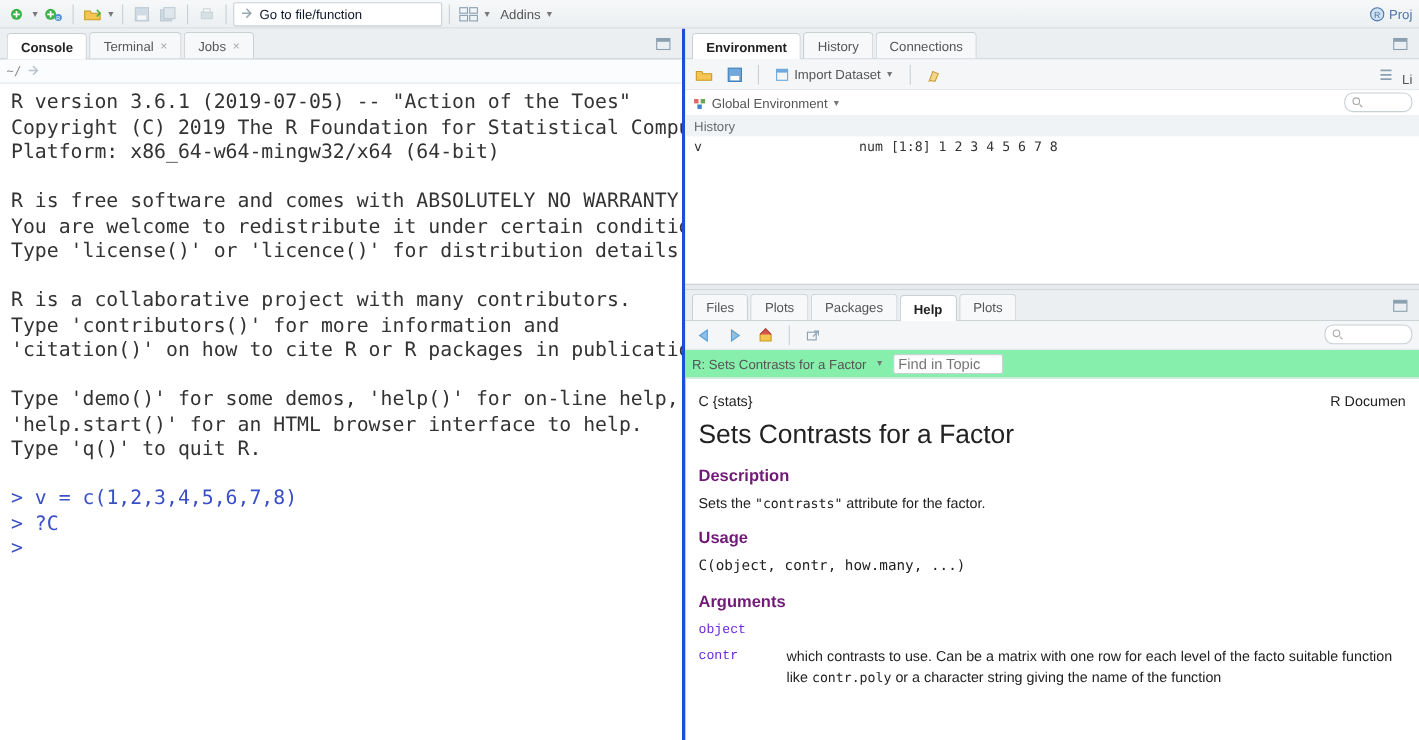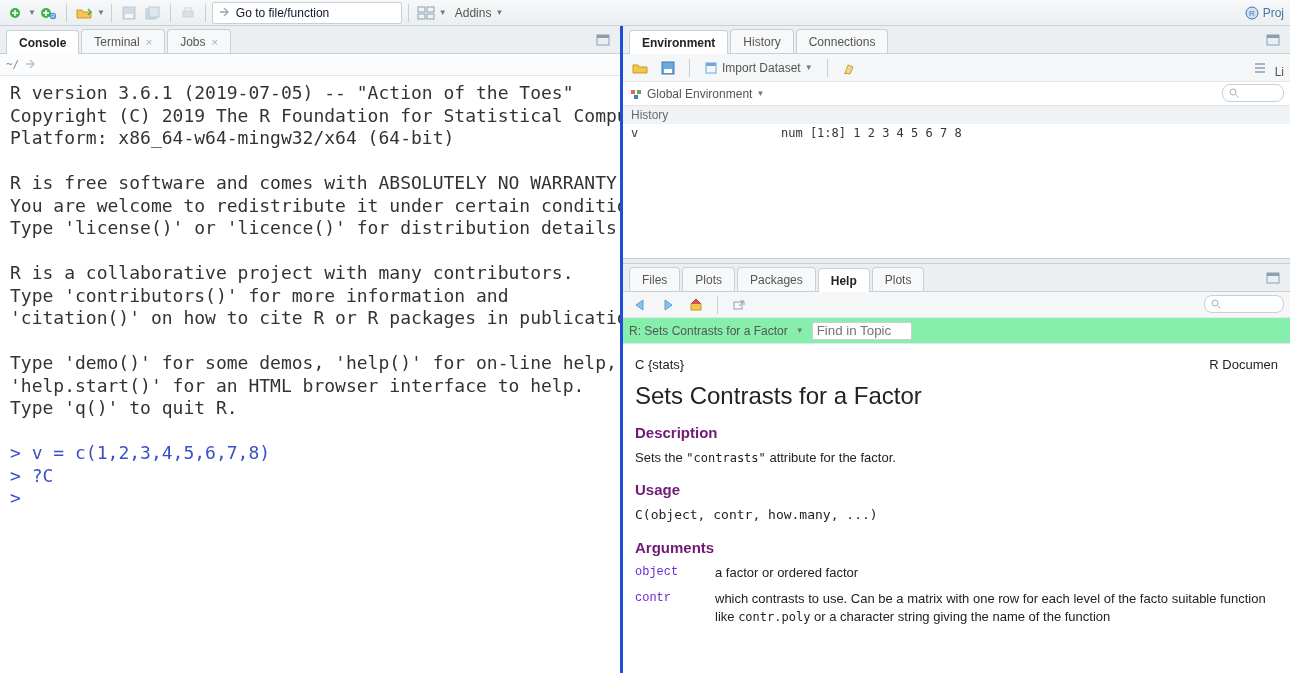--- a/index.html
+++ b/index.html
@@ -365,21 +365,20 @@
           <h2>Description</h2>
           <p>
             <span>Sets the </span><code>"contrasts"</code><span> attribute for the factor.</span>
           </p>
           <h2>Usage</h2>
           <div class="mono">C(object, contr, how.many, ...)</div>
           <h2>Arguments</h2>
           <div class="argtable">
             <div class="r">
               <div class="an">object</div>
-              <div class="ad">a factor or ordered factor</div>
             </div>
             <div class="r">
               <div class="an">contr</div>
               <div class="ad">
                 <span>which contrasts to use. Can be a matrix with one row for each level of the facto suitable function like </span><code>contr.poly</code><span> or a character string giving the name of the function</span>
               </div>
             </div>
           </div>
         </div>
       </div>

